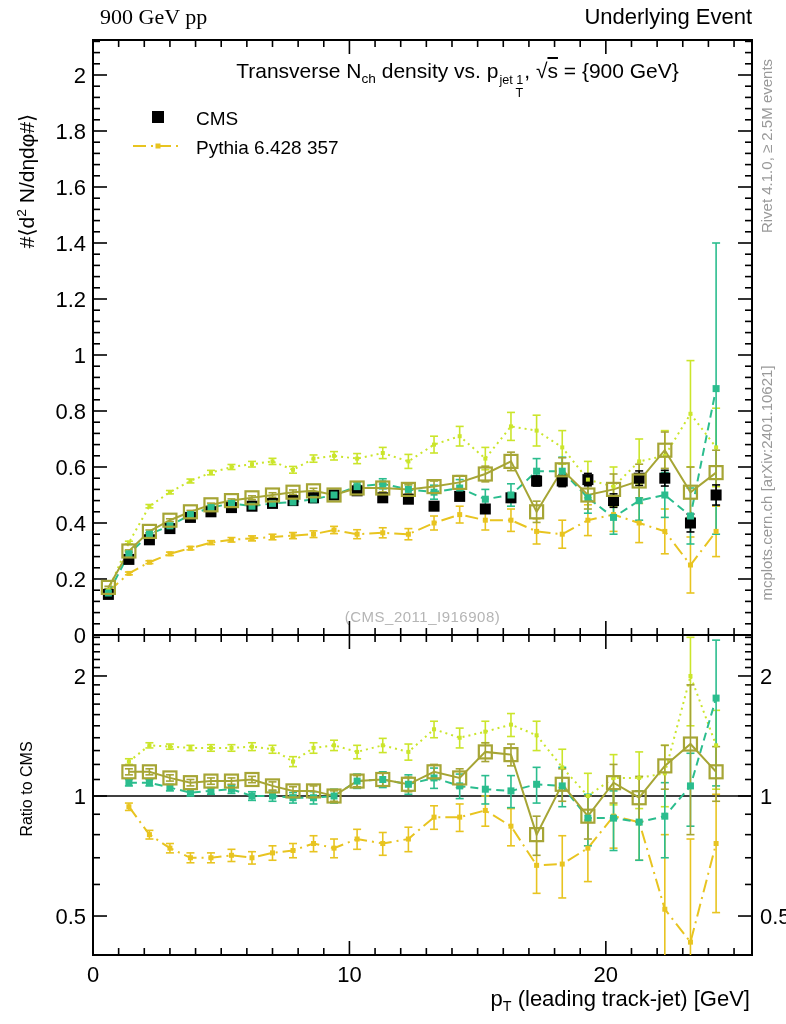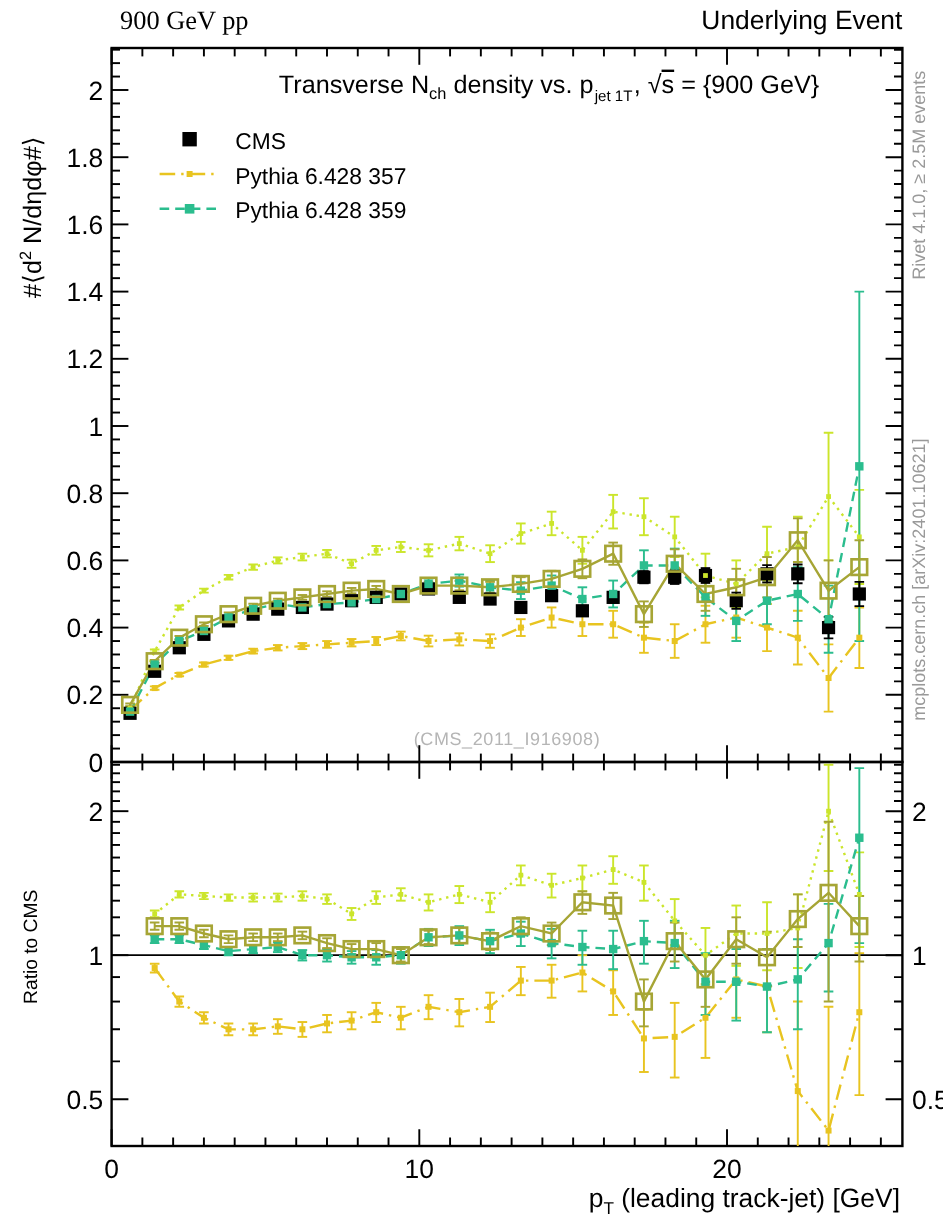--- a/index.html
+++ b/index.html
@@ -5,21 +5,21 @@
   html,body{margin:0;padding:0;background:#fff;}
   body{width:786px;height:1024px;position:relative;overflow:hidden;
        font-family:"Liberation Sans", sans-serif;color:#000;}
   .abs{position:absolute;}
   .hdr{font-size:22px;top:4px;white-space:nowrap;}
   #header-left{left:100px;font-family:Liberation Serif, serif;}
   #header-right{right:34px;}
   #plot-title{left:93px;width:729px;top:58px;text-align:center;font-size:21px;white-space:nowrap;}
   sub.sm{font-size:0.65em;}
   sup.sm{font-size:0.65em;}
-  .stack{display:inline-flex;flex-direction:row;align-items:flex-end;
+  .stack{display:inline-flex;flex-direction:column;align-items:flex-end;
          font-size:0.6em;line-height:1.05;vertical-align:-0.5em;margin:16px 1px;}
   .ol{text-decoration:overline;}
   #legend{left:131px;top:104px;}
   .lrow{display:flex;align-items:center;height:29px;}
   .lrow .ic{width:54px;height:22px;flex:0 0 54px;}
   .lrow .lbl{margin-left:11px;font-size:19px;white-space:nowrap;}
   #watermark{left:93px;width:659px;top:584px;text-align:center;
              font-size:15px;color:#b5b5b5;letter-spacing:0.5px;margin-top:24px;}
   .rot{transform-origin:0 0;transform:rotate(-90deg);text-align:center;white-space:nowrap;}
   #ylabel-main{left:14px;top:324px;width:286px;font-size:21px;}
@@ -50,27 +50,20 @@
           <rect x="21" y="5" width="12" height="12" fill="#000000"></rect>
         </svg></span>
       <span class="lbl">CMS</span>
     </div>
     <div class="lrow">
       <span><svg width="54" height="22" class="ic">
           <line x1="2" y1="11" x2="52" y2="11" stroke="#e8c420" stroke-width="2" stroke-dasharray="13 5 2 5"></line>
           <rect x="24.5" y="8.5" width="5" height="5" fill="#e8c420"></rect>
         </svg></span>
       <span class="lbl">Pythia 6.428 357</span>
-    </div>
-    <div class="lrow">
-      <span><svg width="54" height="22" class="ic">
-          <line x1="2" y1="11" x2="52" y2="11" stroke="#2bbd8e" stroke-width="2" stroke-dasharray="8 5"></line>
-          <rect x="23" y="7" width="8" height="8" fill="#2bbd8e"></rect>
-        </svg></span>
-      <span class="lbl">Pythia 6.428 359</span>
     </div>
   </div>
 
 <div class="abs rot" id="ylabel-main">
   <span>#⟨d</span><sup class="sm">2</sup><span> N/dηdφ#⟩</span>
 </div>
 
 <div class="abs rot" id="ylabel-ratio">Ratio to CMS</div>
 
 <div class="abs" id="xlabel">

